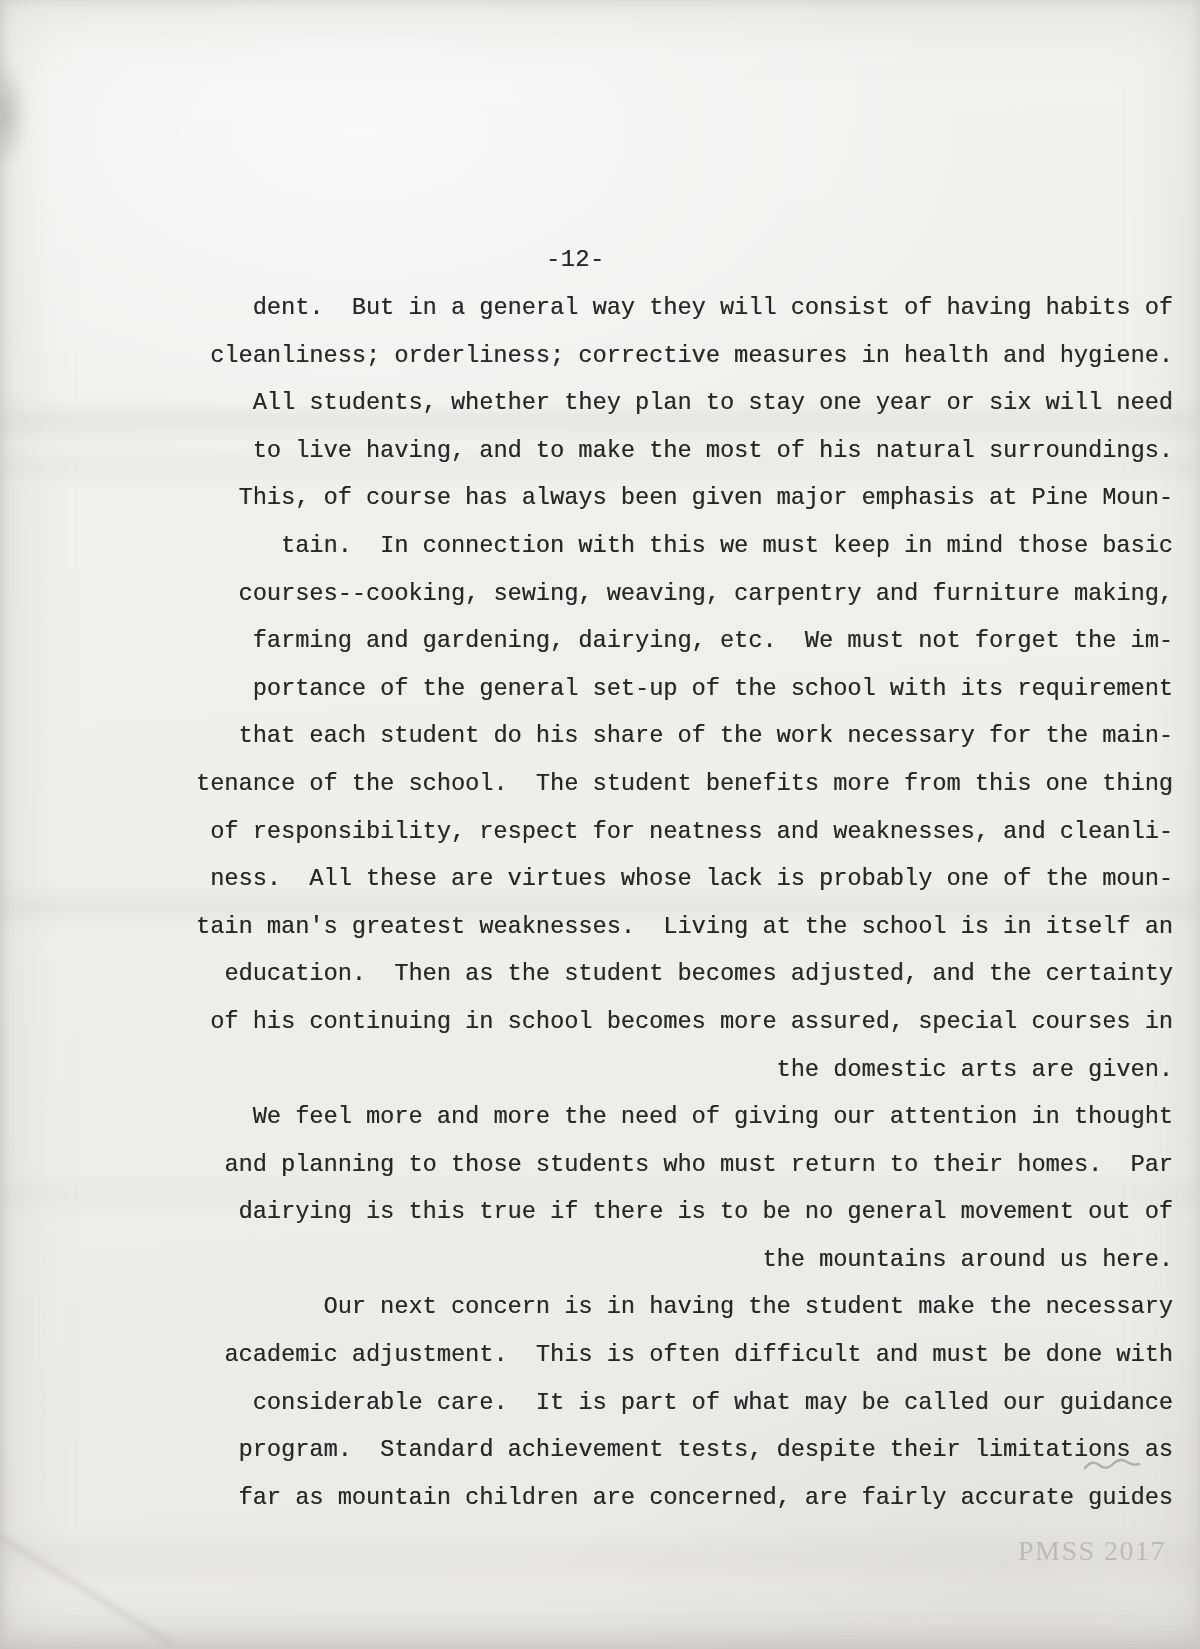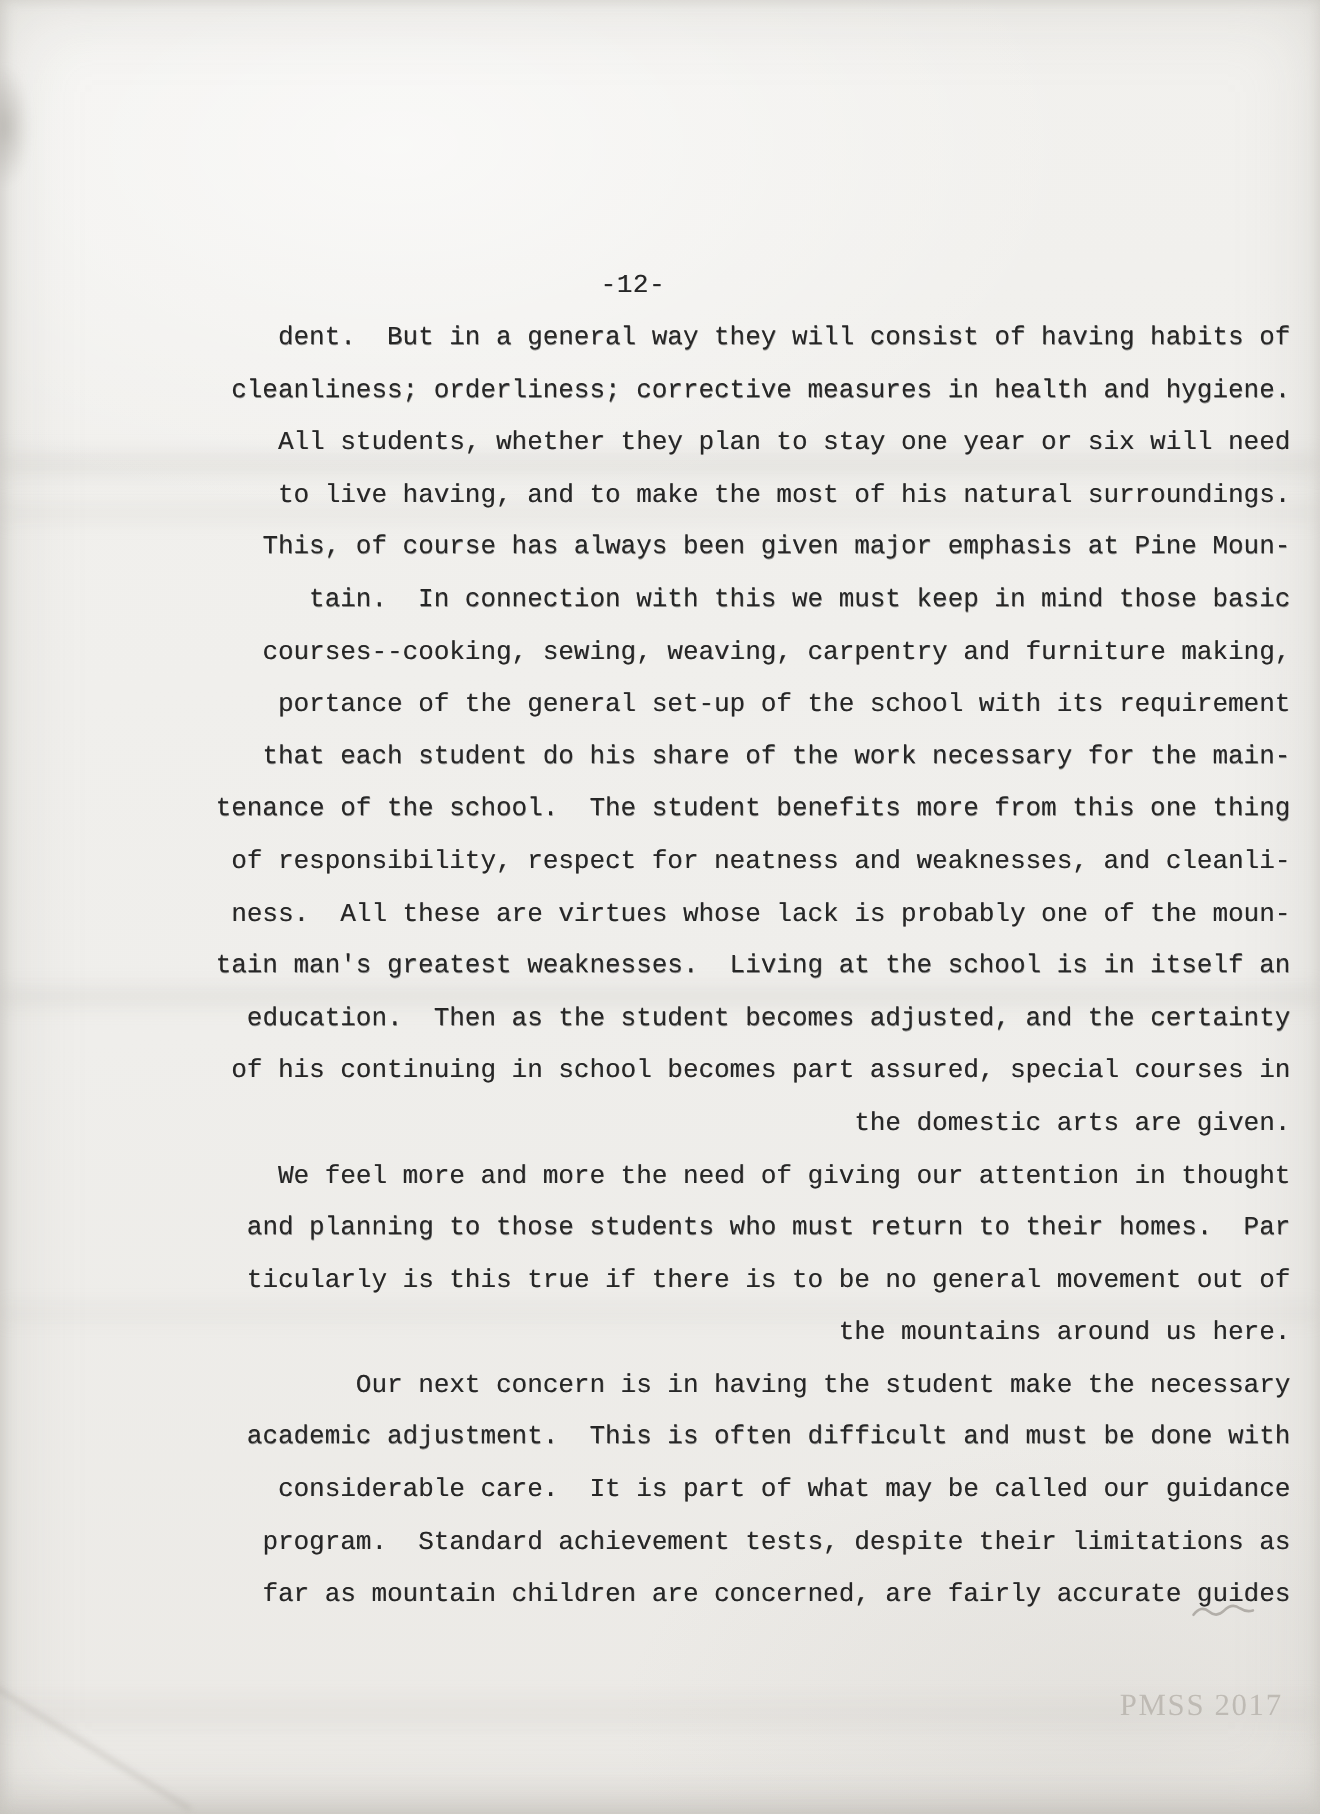--- a/index.html
+++ b/index.html
@@ -90,32 +90,33 @@
   <div class="page-number">-12-</div>
 
   <div class="text-block">
       <div class="line">dent.  But in a general way they will consist of having habits of</div>
       <div class="line">cleanliness; orderliness; corrective measures in health and hygiene.</div>
       <div class="line">All students, whether they plan to stay one year or six will need</div>
       <div class="line">to live having, and to make the most of his natural surroundings.</div>
       <div class="line">This, of course has always been given major emphasis at Pine Moun-</div>
       <div class="line">tain.  In connection with this we must keep in mind those basic</div>
       <div class="line">courses--cooking, sewing, weaving, carpentry and furniture making,</div>
+      <div class="line">farming and gardening, dairying, etc.  We must not forget the im-</div>
       <div class="line">portance of the general set-up of the school with its requirement</div>
       <div class="line">that each student do his share of the work necessary for the main-</div>
       <div class="line">tenance of the school.  The student benefits more from this one thing</div>
       <div class="line">of responsibility, respect for neatness and weaknesses, and cleanli-</div>
       <div class="line">ness.  All these are virtues whose lack is probably one of the moun-</div>
       <div class="line">tain man's greatest weaknesses.  Living at the school is in itself an</div>
       <div class="line">education.  Then as the student becomes adjusted, and the certainty</div>
-      <div class="line">of his continuing in school becomes part assured, special courses in</div>
+      <div class="line">of his continuing in school becomes more assured, special courses in</div>
       <div class="line">the domestic arts are given.</div>
       <div class="line">     We feel more and more the need of giving our attention in thought</div>
       <div class="line">and planning to those students who must return to their homes.  Par</div>
-      <div class="line">ticularly is this true if there is to be no general movement out of</div>
+      <div class="line">dairying is this true if there is to be no general movement out of</div>
       <div class="line">the mountains around us here.</div>
       <div class="line">     Our next concern is in having the student make the necessary</div>
       <div class="line">academic adjustment.  This is often difficult and must be done with</div>
       <div class="line">considerable care.  It is part of what may be called our guidance</div>
       <div class="line">program.  Standard achievement tests, despite their limitations as</div>
       <div class="line">far as mountain children are concerned, are fairly accurate guides</div>
     </div>
 
   <svg class="pencil-mark" width="66" height="26" viewBox="0 0 66 26">
     <path d="M3,16 q7,-9 14,-3 q7,6 14,-1 q7,-7 14,-2 q6,4 12,2" fill="none" stroke="#8f8a83" stroke-width="2.4" stroke-linecap="round"></path>

